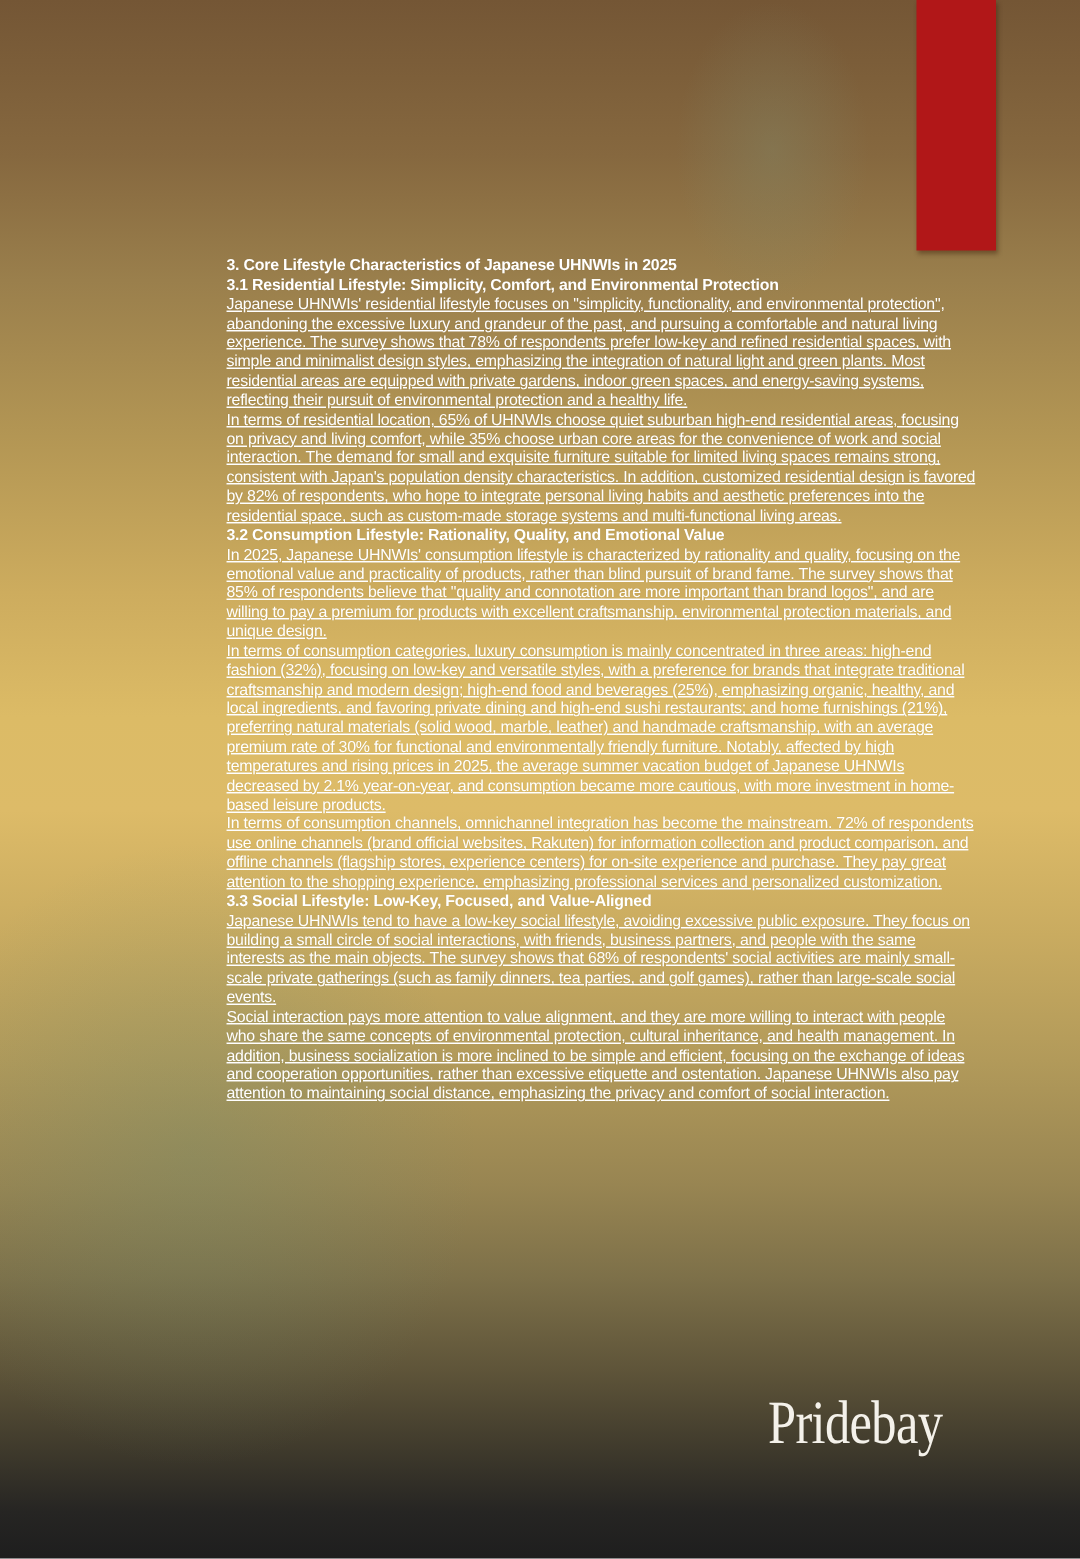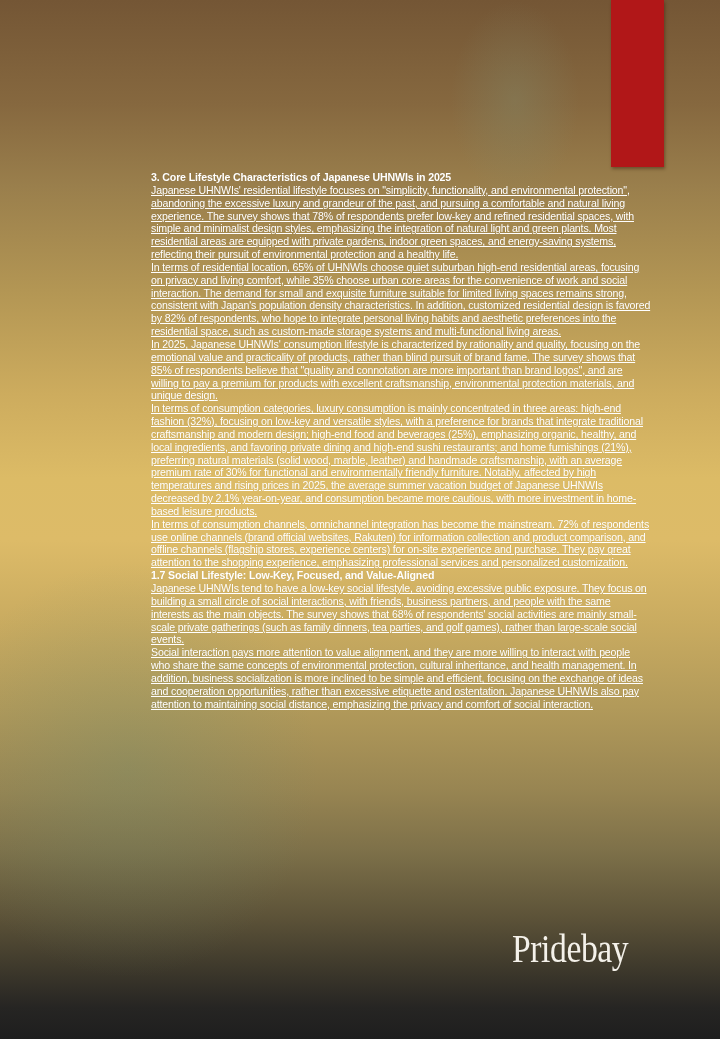--- a/index.html
+++ b/index.html
@@ -58,25 +58,27 @@
 <body>
 
 <div class="glow-top"></div>
 <div class="glow-left"></div>
 
 <div class="red-bar"></div>
 
 <div class="content">
   <h1>3. Core Lifestyle Characteristics of Japanese UHNWIs in 2025</h1>
 
+  <h2>3.1 Residential Lifestyle: Simplicity, Comfort, and Environmental Protection</h2>
   <p>Japanese UHNWIs' residential lifestyle focuses on "simplicity, functionality, and environmental protection", abandoning the excessive luxury and grandeur of the past, and pursuing a comfortable and natural living experience. The survey shows that 78% of respondents prefer low-key and refined residential spaces, with simple and minimalist design styles, emphasizing the integration of natural light and green plants. Most residential areas are equipped with private gardens, indoor green spaces, and energy-saving systems, reflecting their pursuit of environmental protection and a healthy life.</p>
   <p>In terms of residential location, 65% of UHNWIs choose quiet suburban high-end residential areas, focusing on privacy and living comfort, while 35% choose urban core areas for the convenience of work and social interaction. The demand for small and exquisite furniture suitable for limited living spaces remains strong, consistent with Japan's population density characteristics. In addition, customized residential design is favored by 82% of respondents, who hope to integrate personal living habits and aesthetic preferences into the residential space, such as custom-made storage systems and multi-functional living areas.</p>
 
+  <h2>3.2 Consumption Lifestyle: Rationality, Quality, and Emotional Value</h2>
   <p>In 2025, Japanese UHNWIs' consumption lifestyle is characterized by rationality and quality, focusing on the emotional value and practicality of products, rather than blind pursuit of brand fame. The survey shows that 85% of respondents believe that "quality and connotation are more important than brand logos", and are willing to pay a premium for products with excellent craftsmanship, environmental protection materials, and unique design.</p>
   <p>In terms of consumption categories, luxury consumption is mainly concentrated in three areas: high-end fashion (32%), focusing on low-key and versatile styles, with a preference for brands that integrate traditional craftsmanship and modern design; high-end food and beverages (25%), emphasizing organic, healthy, and local ingredients, and favoring private dining and high-end sushi restaurants; and home furnishings (21%), preferring natural materials (solid wood, marble, leather) and handmade craftsmanship, with an average premium rate of 30% for functional and environmentally friendly furniture. Notably, affected by high temperatures and rising prices in 2025, the average summer vacation budget of Japanese UHNWIs decreased by 2.1% year-on-year, and consumption became more cautious, with more investment in home-based leisure products.</p>
   <p>In terms of consumption channels, omnichannel integration has become the mainstream. 72% of respondents use online channels (brand official websites, Rakuten) for information collection and product comparison, and offline channels (flagship stores, experience centers) for on-site experience and purchase. They pay great attention to the shopping experience, emphasizing professional services and personalized customization.</p>
 
-  <h2>1.7 Social Lifestyle: Low-Key, Focused, and Value-Aligned</h2>
+  <h2>3.3 Social Lifestyle: Low-Key, Focused, and Value-Aligned</h2>
   <p>Japanese UHNWIs tend to have a low-key social lifestyle, avoiding excessive public exposure. They focus on building a small circle of social interactions, with friends, business partners, and people with the same interests as the main objects. The survey shows that 68% of respondents' social activities are mainly small-scale private gatherings (such as family dinners, tea parties, and golf games), rather than large-scale social events.</p>
   <p>Social interaction pays more attention to value alignment, and they are more willing to interact with people who share the same concepts of environmental protection, cultural inheritance, and health management. In addition, business socialization is more inclined to be simple and efficient, focusing on the exchange of ideas and cooperation opportunities, rather than excessive etiquette and ostentation. Japanese UHNWIs also pay attention to maintaining social distance, emphasizing the privacy and comfort of social interaction.</p>
 </div>
 
 <div class="logo">Pridebay</div>
 
 </body></html>

